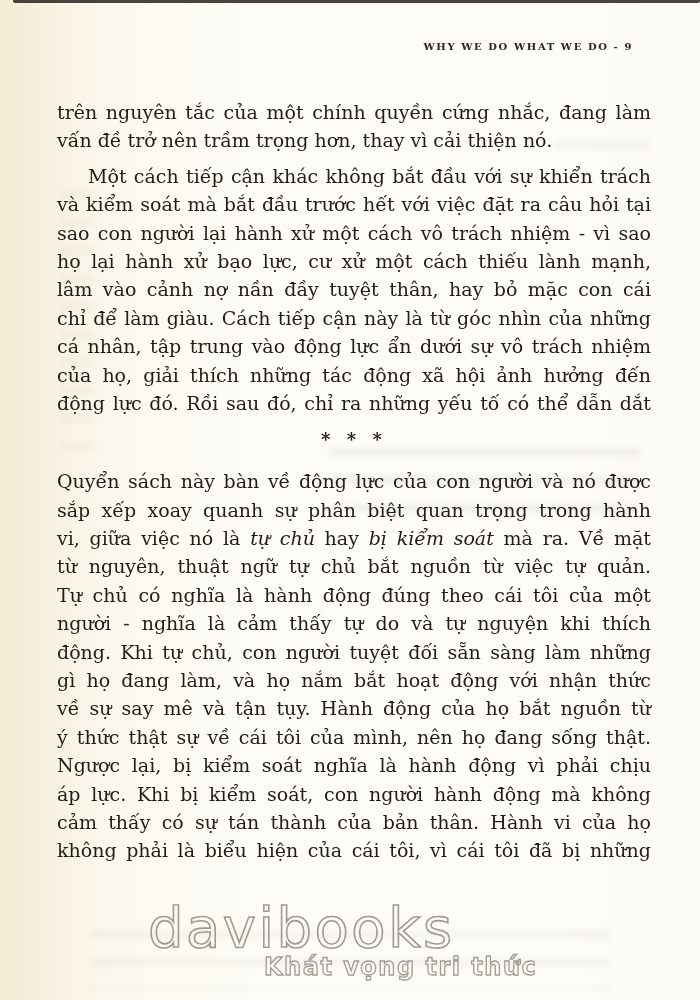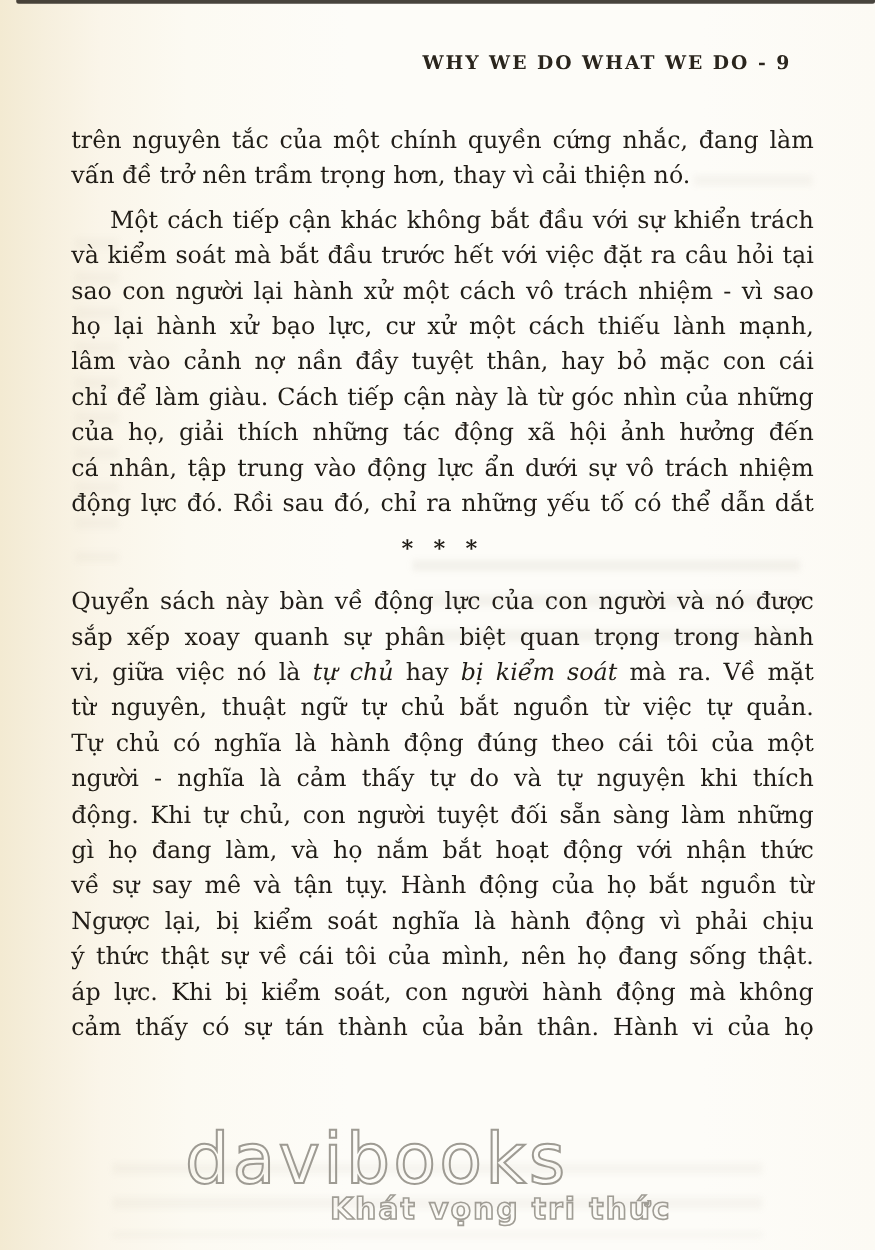--- a/index.html
+++ b/index.html
@@ -18,21 +18,21 @@
   .bleed{position:absolute;pointer-events:none;z-index:0;
     filter:blur(2.5px);opacity:.55;
     background:repeating-linear-gradient(to bottom,
       rgba(168,160,140,.22) 0 9px, rgba(0,0,0,0) 9px 28px);}
   .bleed.b1{left:330px;top:448px;width:310px;height:72px;}
   .bleed.b2{left:555px;top:140px;width:95px;height:26px;opacity:.4;}
   .bleed.b3{left:60px;top:190px;width:35px;height:260px;opacity:.3;}
   .bleed.b4{left:90px;top:930px;width:520px;height:60px;opacity:.35;}
 
   .header{position:absolute;top:41px;right:67px;z-index:1;
-    font-size:15px;font-weight:bold;letter-spacing:1.6px;
+    font-size:10px;font-weight:bold;letter-spacing:1.6px;
     color:#2a251d;white-space:nowrap;}
 
   .body-text{position:absolute;left:57px;top:98px;width:594px;z-index:1;
     font-size:19px;line-height:28.4px;color:#211d17;}
   .para{margin:0;}
   .para + .para{margin-top:7px;}
   .line{text-align:justify;text-align-last:justify;height:28.4px;overflow:visible;}
   .line.last-left{text-align-last:left;}
   .line.indent{text-indent:31px;}
   .it{font-style:italic;}
@@ -69,37 +69,38 @@
         <div class="line"><span>trên nguyên tắc của một chính quyền cứng nhắc, đang làm</span></div>
         <div class="line last-left"><span>vấn đề trở nên trầm trọng hơn, thay vì cải thiện nó.</span></div>
       </div>
       <div class="para">
         <div class="line indent"><span>Một cách tiếp cận khác không bắt đầu với sự khiển trách</span></div>
         <div class="line"><span>và kiểm soát mà bắt đầu trước hết với việc đặt ra câu hỏi tại</span></div>
         <div class="line"><span>sao con người lại hành xử một cách vô trách nhiệm - vì sao</span></div>
         <div class="line"><span>họ lại hành xử bạo lực, cư xử một cách thiếu lành mạnh,</span></div>
         <div class="line"><span>lâm vào cảnh nợ nần đầy tuyệt thân, hay bỏ mặc con cái</span></div>
         <div class="line"><span>chỉ để làm giàu. Cách tiếp cận này là từ góc nhìn của những</span></div>
+        <div class="line"><span>cá nhân, tập trung vào động lực ẩn dưới sự vô trách nhiệm</span></div>
         <div class="line"><span>của họ, giải thích những tác động xã hội ảnh hưởng đến</span></div>
-        <div class="line"><span>cá nhân, tập trung vào động lực ẩn dưới sự vô trách nhiệm</span></div>
         <div class="line"><span>động lực đó. Rồi sau đó, chỉ ra những yếu tố có thể dẫn dắt</span></div>
       </div>
       <div class="separator">* * *</div>
       <div class="para">
         <div class="line"><span>Quyển sách này bàn về động lực của con người và nó được</span></div>
         <div class="line"><span>sắp xếp xoay quanh sự phân biệt quan trọng trong hành</span></div>
         <div class="line"><span>vi, giữa việc nó là </span><span class="it">tự chủ</span><span> hay </span><span class="it">bị kiểm soát</span><span> mà ra. Về mặt</span></div>
         <div class="line"><span>từ nguyên, thuật ngữ tự chủ bắt nguồn từ việc tự quản.</span></div>
         <div class="line"><span>Tự chủ có nghĩa là hành động đúng theo cái tôi của một</span></div>
         <div class="line"><span>người - nghĩa là cảm thấy tự do và tự nguyện khi thích</span></div>
         <div class="line"><span>động. Khi tự chủ, con người tuyệt đối sẵn sàng làm những</span></div>
         <div class="line"><span>gì họ đang làm, và họ nắm bắt hoạt động với nhận thức</span></div>
         <div class="line"><span>về sự say mê và tận tụy. Hành động của họ bắt nguồn từ</span></div>
+        <div class="line"><span>ý thức thật sự về cái tôi của mình, nên họ đang sống thật.</span></div>
         <div class="line"><span>Ngược lại, bị kiểm soát nghĩa là hành động vì phải chịu</span></div>
-        <div class="line"><span>ý thức thật sự về cái tôi của mình, nên họ đang sống thật.</span></div>
         <div class="line"><span>áp lực. Khi bị kiểm soát, con người hành động mà không</span></div>
         <div class="line"><span>cảm thấy có sự tán thành của bản thân. Hành vi của họ</span></div>
+        <div class="line"><span>không phải là biểu hiện của cái tôi, vì cái tôi đã bị những</span></div>
       </div>
     </div>
 
   <div class="watermark-brand">davibooks</div>
   <div class="watermark-slogan">Khát vọng tri thức</div>
 </div>
 
 </body></html>

